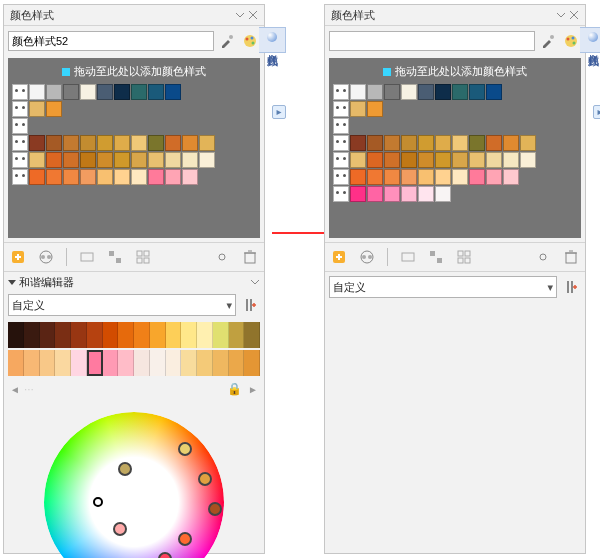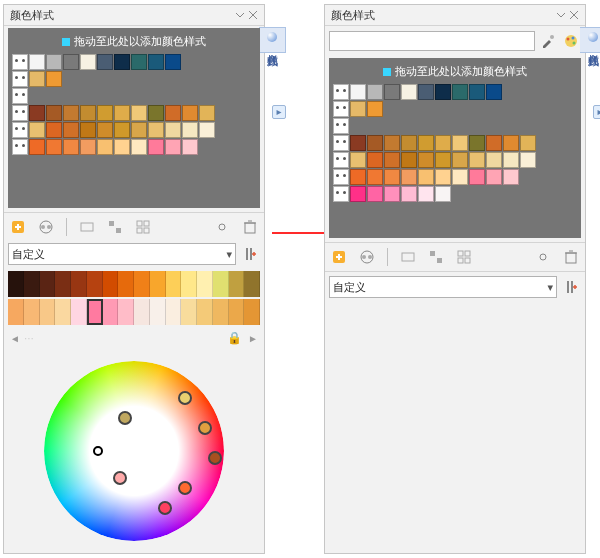--- a/index.html
+++ b/index.html
@@ -170,20 +170,37 @@
     <span>颜色样式</span>
     <span class="spacer"></span>
     <svg class="tb-icon" viewBox="0 0 10 10">
         <path d="M1 3l4 4 4-4" fill="none" stroke="currentColor"></path>
       </svg>
     <svg class="tb-icon" viewBox="0 0 10 10">
         <path d="M1 1l8 8M9 1l-8 8" stroke="currentColor"></path>
       </svg>
   </div>
 
+  <div class="row1">
+    <input class="style-input" value="颜色样式52" style="">
+    <span class="ic-btn">
+        <svg width="16" height="16" viewBox="0 0 16 16">
+          <path d="M3 13l6-6 2 2-6 6H3z" fill="#6a6a6a"></path>
+          <circle cx="12" cy="4" r="2" fill="#b2b2b2"></circle>
+        </svg>
+      </span>
+    <span class="ic-btn">
+        <svg width="16" height="16" viewBox="0 0 16 16">
+          <circle cx="8" cy="8" r="6" fill="#f2d060"></circle>
+          <circle cx="5" cy="6" r="1.5" fill="#e05a3a"></circle>
+          <circle cx="10" cy="5" r="1.5" fill="#4a8ad8"></circle>
+          <circle cx="11" cy="10" r="1.5" fill="#6ac060"></circle>
+        </svg>
+      </span>
+  </div>
 
   <div class="swatch-area">
     <div class="drop-hint"><span class="sq"></span><span>拖动至此处以添加颜色样式</span></div>
     <div class="grid" id="grid-left">
         <div class="cell face"></div>
         <div class="cell" style="background: rgb(245, 245, 245);"></div>
         <div class="cell" style="background: rgb(184, 184, 184);"></div>
         <div class="cell" style="background: rgb(122, 122, 122);"></div>
         <div class="cell" style="background: rgb(247, 242, 227);"></div>
         <div class="cell" style="background: rgb(74, 93, 115);"></div>
@@ -297,20 +314,28 @@
         </svg>
       </span>
     <span class="ic-btn">
         <svg width="14" height="16">
           <rect x="2" y="4" width="10" height="10" fill="none" stroke="#888"></rect>
           <path d="M1 4h12M5 2h4" stroke="#888"></path>
         </svg>
       </span>
   </div>
 
+  <div class="section-head">
+    <span class="tri"></span>
+      <span>和谐编辑器</span>
+    <span style="flex:1"></span>
+    <svg class="tb-icon" viewBox="0 0 10 10">
+        <path d="M1 3l4 4 4-4" fill="none" stroke="#888"></path>
+      </svg>
+  </div>
 
   <div class="row2">
     <div class="combo">
       <span>自定义</span>
         <span class="chev">▾</span>
     </div>
     <span class="ic-btn">
         <svg width="16" height="16">
           <rect x="4" y="2" width="2" height="12" fill="#888"></rect>
           <rect x="8" y="2" width="2" height="12" fill="#888"></rect>

